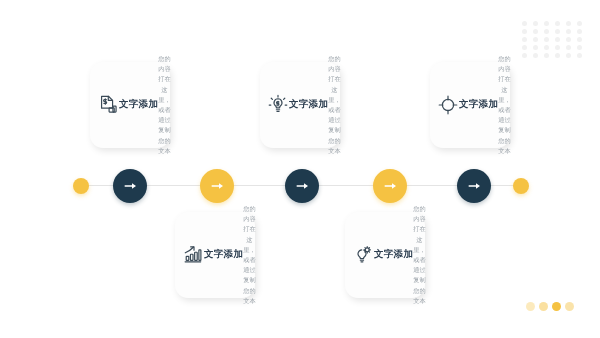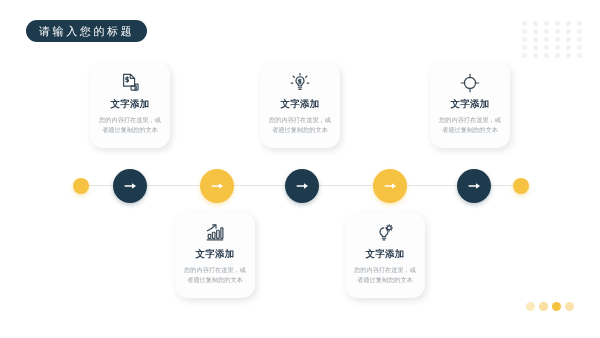--- a/index.html
+++ b/index.html
@@ -107,22 +107,23 @@
   .card {
     position: absolute;
     width: 80px;
     height: 86px;
     border-radius: 13px;
     background: #fdfdfd;
     box-shadow: 2px 3px 7px rgba(0,0,0,0.10), -1px -1px 4px rgba(255,255,255,0.9);
     box-sizing: border-box;
     padding: 9px 7px 7px 7px;
     display: flex;
-    flex-direction: column;
-    align-items: center;
+    flex-direction: row;
+    align-items: center;
+    font-family: Liberation Mono, monospace;
   }
   .card-icon {
     height: 24px;
     display: flex;
     align-items: center;
     justify-content: center;
     margin-bottom: 3px;
   }
   .card-icon svg { display: block; }
   .card-title {
@@ -193,21 +194,20 @@
       <i style="background: rgb(241, 241, 241);"></i>
       <i style="background: rgb(241, 241, 241);"></i>
       <i style="background: rgb(241, 241, 241);"></i>
       <i style="background: rgb(241, 241, 241);"></i>
       <i style="background: rgb(241, 241, 241);"></i>
       <i style="background: rgb(241, 241, 241);"></i>
       <i style="background: rgb(241, 241, 241);"></i>
       <i style="background: rgb(241, 241, 241);"></i>
     </div>
 
-  <div class="title-pill">请输入您的标题</div>
 
   <div class="timeline">
     <div class="timeline-rail" style="background: rgb(228, 228, 228);"></div>
   <div class="node small yellow" style="left: 81px;"></div>
       <div class="node big navy" style="left: 130px;">
         <span>
           <svg width="16" height="16" viewBox="0 0 24 24" aria-hidden="true">
       <path d="M4 11h11V8l6 4-6 4v-3H4z" fill="#ffffff"></path>
     </svg>
         </span>

